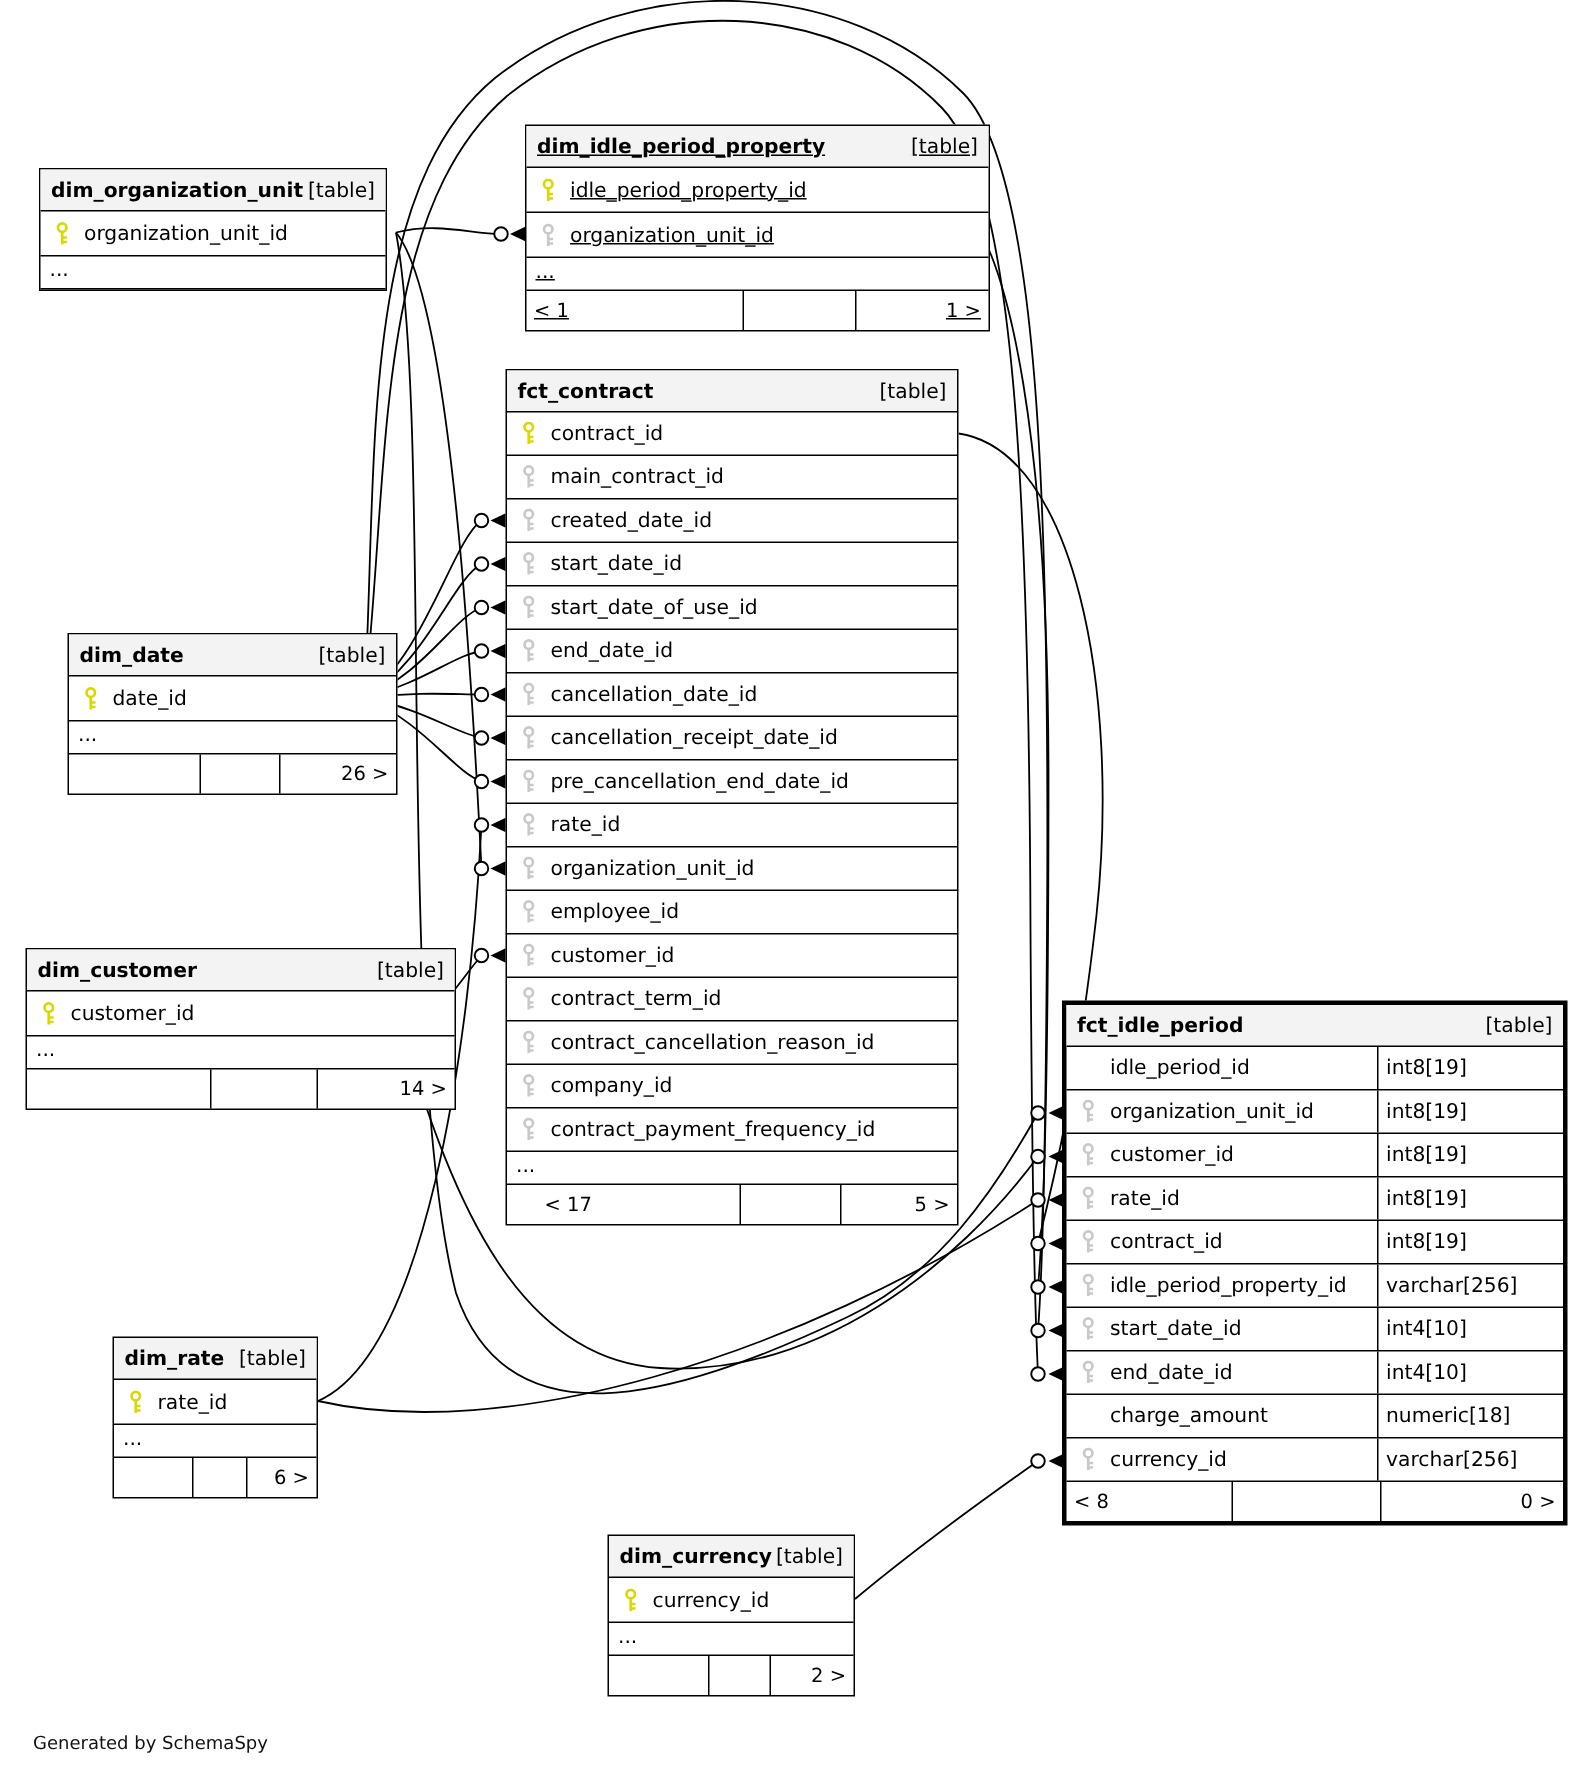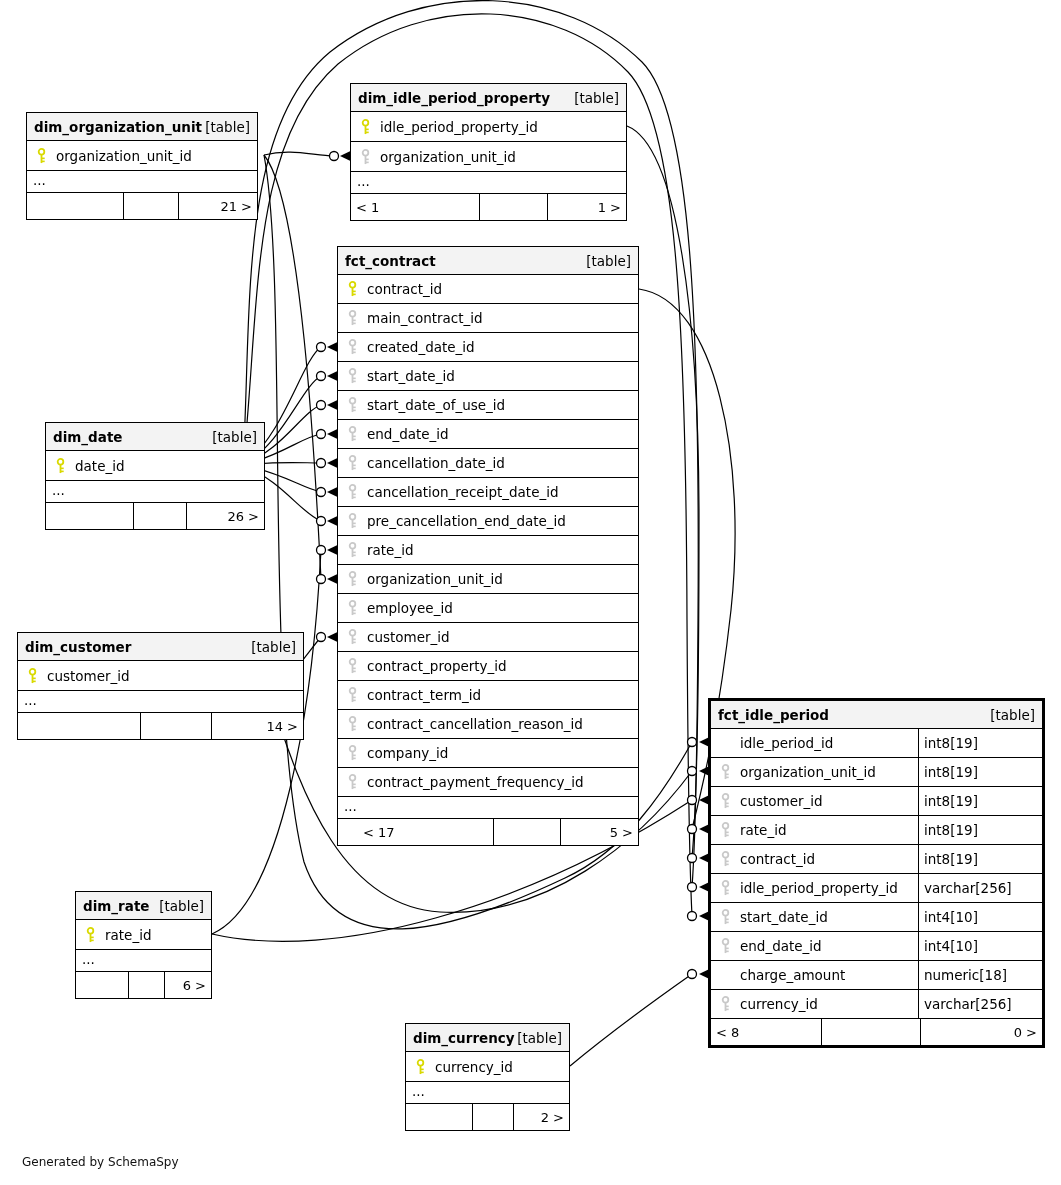--- a/index.html
+++ b/index.html
@@ -119,28 +119,23 @@
                 <line x1="5" y1="11" x2="8.4" y2="11" stroke="currentColor" stroke-width="1.7"></line>
                 <line x1="5" y1="14.2" x2="8.4" y2="14.2" stroke="currentColor" stroke-width="1.7"></line>
               </svg>
             </span>
             <span class="cname">organization_unit_id</span>
           </span>
           <span class="typecell ctype"></span>
         </div>
       </div>
     <div class="tell">...</div>
-    <div class="tfoot" style="grid-template-columns:42% 24% 34%;">
-      <span class="fl"></span>
-      <span class="fm"></span>
-      <span class="fr">21 &gt;</span>
-    </div>
   </div>
 
-  <div class="tbl dims" style="left:350px;top:83px;width:277px;">
+  <div class="tbl dims" style="left:350px;top:83px;width:310px;text-decoration:underline;">
     <div class="thead">
       <span class="tname">dim_idle_period_property</span>
       <span class="ttag">[table]</span>
     </div>
     <div class="tbody">
 
         <div class="trow">
           <span class="namecell">
             <span class="keyicon pk">
               <svg viewBox="0 0 10 17" width="11" height="16">
@@ -373,34 +368,20 @@
                 <line x1="5" y1="7" x2="5" y2="16" stroke="currentColor" stroke-width="1.9"></line>
                 <line x1="5" y1="11" x2="8.4" y2="11" stroke="currentColor" stroke-width="1.7"></line>
                 <line x1="5" y1="14.2" x2="8.4" y2="14.2" stroke="currentColor" stroke-width="1.7"></line>
               </svg>
             </span>
             <span class="cname">customer_id</span>
           </span>
           <span class="typecell ctype"></span>
         </div>
 
-        <div class="trow">
-          <span class="namecell">
-            <span class="keyicon fk">
-              <svg viewBox="0 0 10 17" width="11" height="16">
-                <circle cx="5" cy="4" r="3" fill="none" stroke="currentColor" stroke-width="1.9"></circle>
-                <line x1="5" y1="7" x2="5" y2="16" stroke="currentColor" stroke-width="1.9"></line>
-                <line x1="5" y1="11" x2="8.4" y2="11" stroke="currentColor" stroke-width="1.7"></line>
-                <line x1="5" y1="14.2" x2="8.4" y2="14.2" stroke="currentColor" stroke-width="1.7"></line>
-              </svg>
-            </span>
-            <span class="cname">contract_property_id</span>
-          </span>
-          <span class="typecell ctype"></span>
-        </div>
 
         <div class="trow">
           <span class="namecell">
             <span class="keyicon fk">
               <svg viewBox="0 0 10 17" width="11" height="16">
                 <circle cx="5" cy="4" r="3" fill="none" stroke="currentColor" stroke-width="1.9"></circle>
                 <line x1="5" y1="7" x2="5" y2="16" stroke="currentColor" stroke-width="1.9"></line>
                 <line x1="5" y1="11" x2="8.4" y2="11" stroke="currentColor" stroke-width="1.7"></line>
                 <line x1="5" y1="14.2" x2="8.4" y2="14.2" stroke="currentColor" stroke-width="1.7"></line>
               </svg>
@@ -516,21 +497,21 @@
         </div>
       </div>
     <div class="tell">...</div>
     <div class="tfoot" style="grid-template-columns:43% 25% 32%;">
       <span class="fl"></span>
       <span class="fm"></span>
       <span class="fr">14 &gt;</span>
     </div>
   </div>
 
-  <div class="tbl typed thick" style="left:708px;top:698px;width:337px;">
+  <div class="tbl typed thick" style="left:708px;top:667px;width:337px;">
     <div class="thead">
       <span class="tname">fct_idle_period</span>
       <span class="ttag">[table]</span>
     </div>
     <div class="tbody">
 
         <div class="trow">
           <span class="namecell">
             <span class="keyicon none">
               <svg viewBox="0 0 10 17" width="11" height="16">

